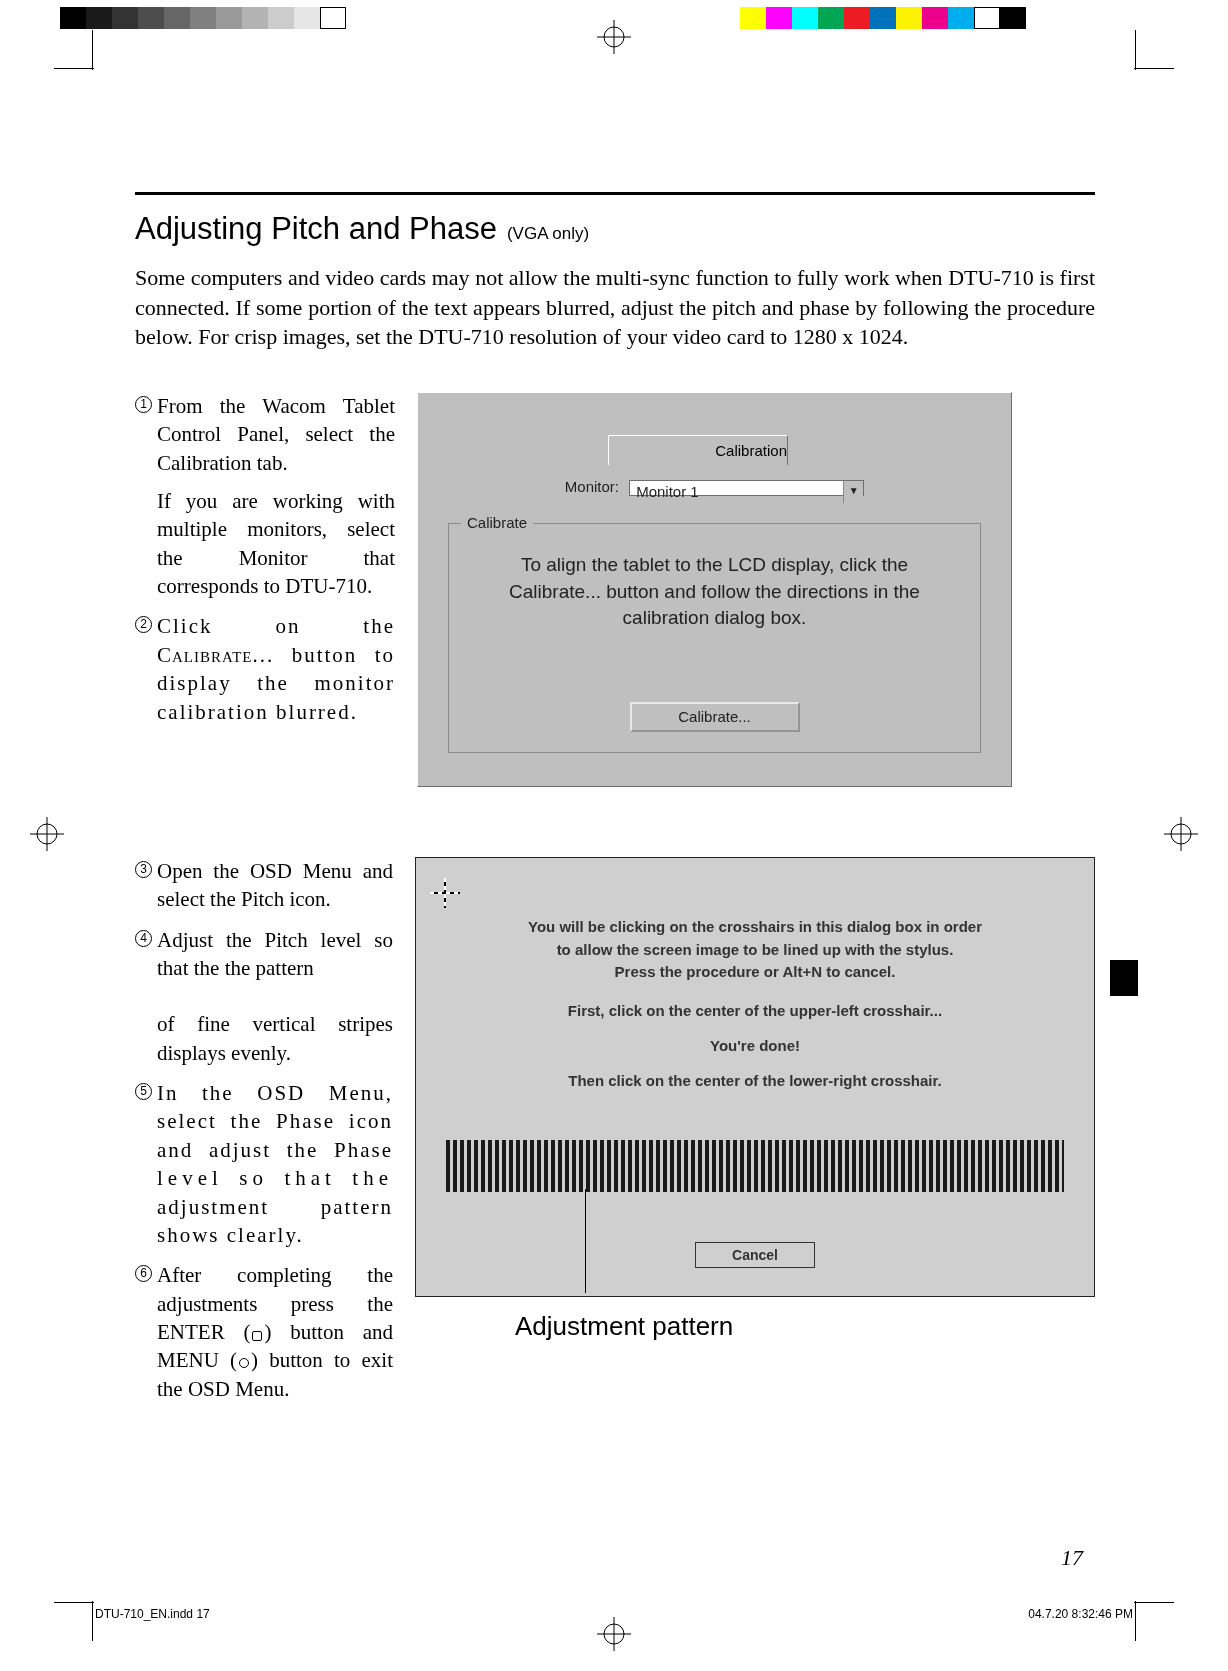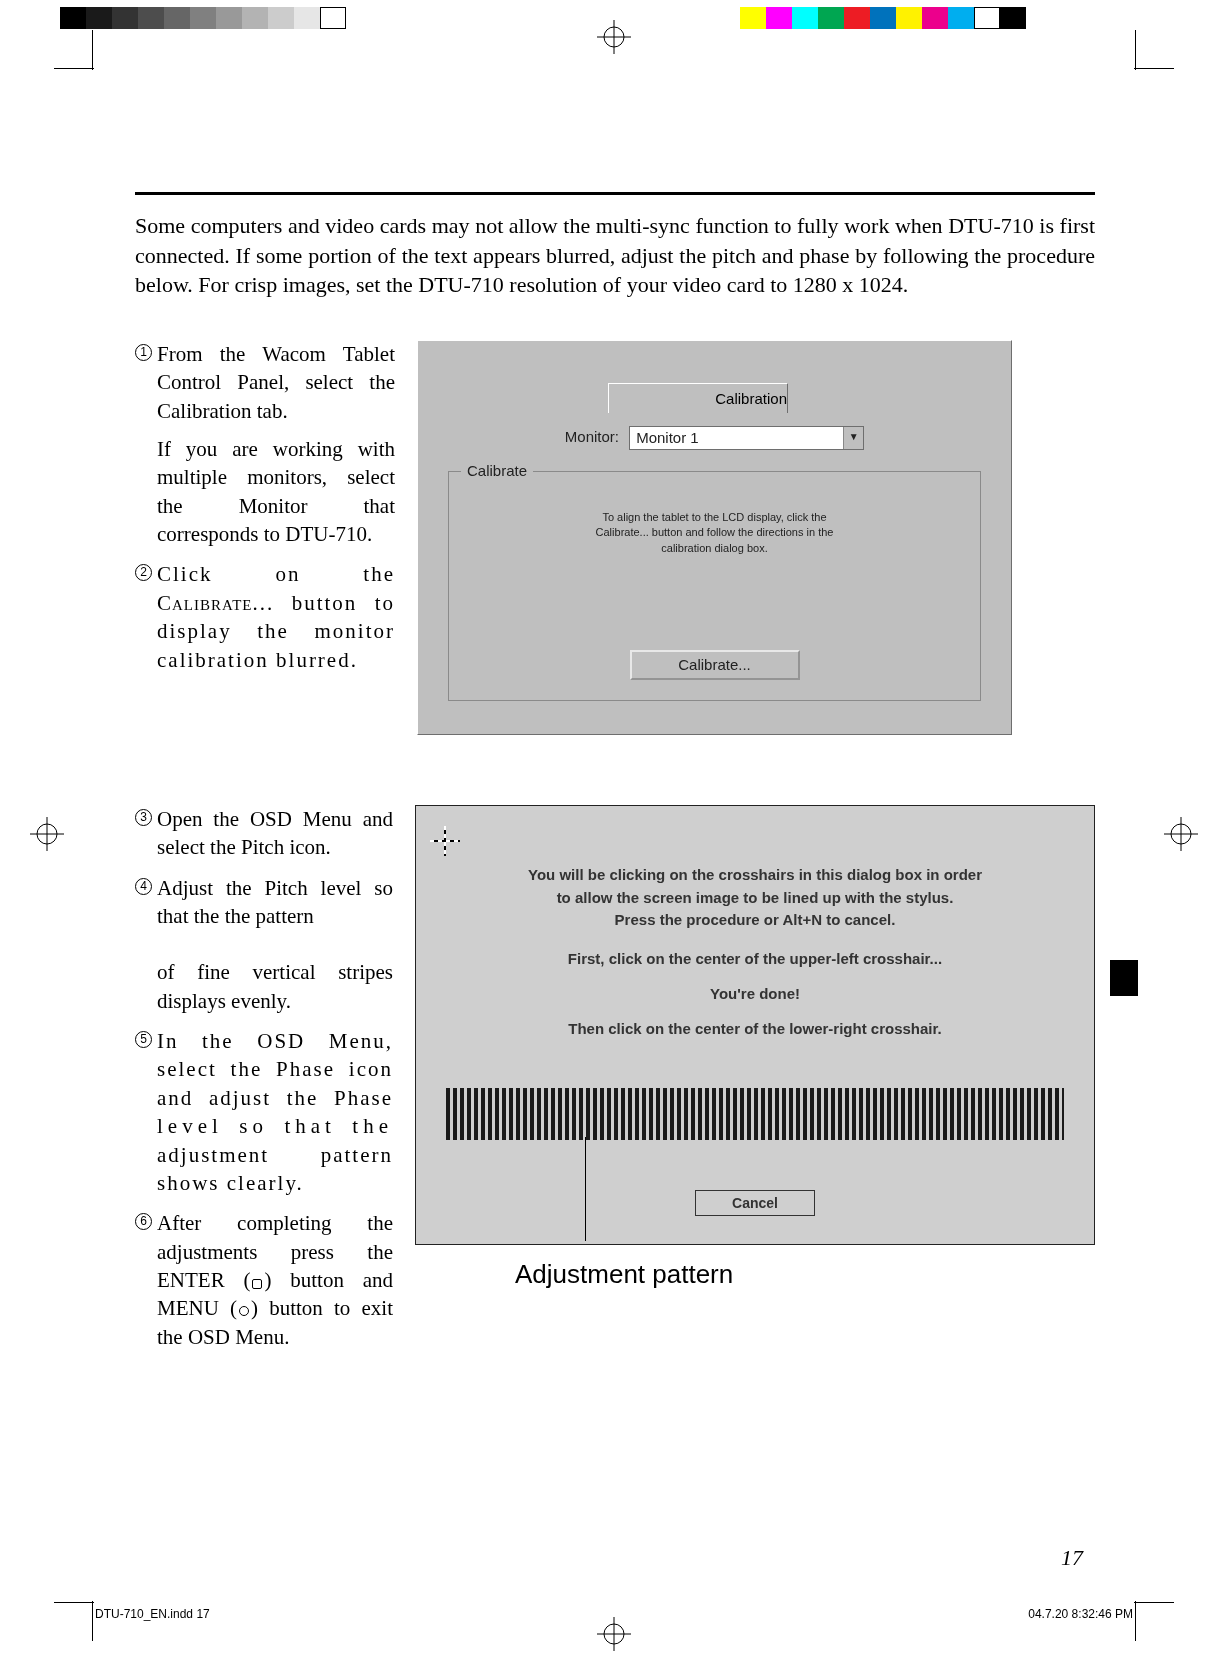--- a/index.html
+++ b/index.html
@@ -58,25 +58,25 @@
   .step .sub { margin-top:10px; }
   .smallcaps { font-variant: small-caps; letter-spacing:1px; }
   .ls-wide { letter-spacing:2px; }
   .ls-xwide { letter-spacing:5px; }
 
   
   .panel1 { position:relative; width:595px; height:395px; background:#bfbfbf; border:1px solid #fff; border-right-color:#6e6e6e; border-bottom-color:#6e6e6e; font-family:"Tahoma","Segoe UI",Arial,sans-serif; }
   .tab { position:absolute; left:190px; top:-2px; width:180px; height:30px; background:#bfbfbf; border:1px solid #fff; border-bottom:none; border-right-color:#6e6e6e; text-align:right; line-height:30px; font-size:15px; color:#000000;margin-top:44px; }
   .mon-row { position:absolute; top:85px; left:0; width:100%; text-align:center; color:#222; font-size:15px; }
   .mon-label { display:inline-block; margin-right:6px; }
-  .mon-select { display:inline-block; width:235px; height:24px; background:#fff; border:1px solid #6e6e6e; border-top-color:#6e6e6e; border-left-color:#6e6e6e; text-align:left; padding:2px 6px; position:relative; vertical-align:middle; font-size:15px; }
+  .mon-select { display:inline-block; width:235px; height:16px; background:#fff; border:1px solid #6e6e6e; border-top-color:#6e6e6e; border-left-color:#6e6e6e; text-align:left; padding:2px 6px; position:relative; vertical-align:middle; font-size:15px; }
   .mon-select .arrow { position:absolute; right:0; top:0; width:20px; height:22px; background:#bfbfbf; border-left:1px solid #888; text-align:center; line-height:20px; font-size:10px; }
   .groupbox { position:absolute; left:30px; top:130px; right:30px; height:230px; border:1px solid #8a8a8a; border-top-color:#8a8a8a; }
   .groupbox .legend { position:absolute; top:-10px; left:12px; background:#bfbfbf; padding:0 6px; font-size:15px; color:#222; }
-  .groupbox .helptext { text-align:center; margin:38px 30px 0; font-size:11px; color:#222; line-height:1.4; }
+  .groupbox .helptext { text-align:center; margin:28px 30px 0; font-size:19px; color:#222; line-height:1.4; }
   .cal-btn { position:absolute; left:50%; transform:translateX(-50%); bottom:20px; width:170px; height:30px; background:#bfbfbf; border:2px outset #e8e8e8; font-size:15px; color:#222; text-align:center; line-height:26px; }
 
   .gap { height:70px; }
 
   
   .panel2 { position:relative; width:680px; height:440px; background:#cfcfcf; border:1px solid #222; font-family:Helvetica,Arial,sans-serif; color:#333; }
   .crosshair2 { position:absolute; left:14px; top:20px; width:30px; height:30px; }
   .crosshair2 svg { width:30px; height:30px; }
   .p2-hint { text-align:center; font-weight:bold; font-size:15px; margin-top:32px; }
   .p2-text { text-align:center; font-weight:bold; font-size:15px; margin-top:58px; line-height:1.5; padding:0 40px; }
@@ -128,20 +128,24 @@
     </svg></div>
 <div class="reg-cross rc-right"><svg viewBox="0 0 34 34">
       <circle cx="17" cy="17" r="10" fill="none" stroke="#000"></circle>
       <line x1="0" y1="17" x2="34" y2="17" stroke="#000"></line>
       <line x1="17" y1="0" x2="17" y2="34" stroke="#000"></line>
     </svg></div>
 <div class="black-tab tab-right"></div>
 
 <div class="page">
   <hr class="hr-top">
+  <div class="title-row">
+    <span class="title-main">Adjusting Pitch and Phase</span>
+    <span class="title-sub">(VGA only)</span>
+  </div>
   <p class="intro">Some computers and video cards may not allow the multi-sync function to fully work when DTU-710 is first connected.  If some portion of the text appears blurred, adjust the pitch and phase by following the procedure below.  For crisp images, set the DTU-710 resolution of your video card to 1280 x 1024.</p>
 
   <div class="columns">
     <div class="col-text">
       <div class="step">
         <div class="step-num"><span>1</span></div>
         <div class="step-body">
           <span>From the Wacom Tablet Control Panel, select the Calibration tab.</span>
           <div class="sub">If you are working with multiple monitors, select the Monitor that corresponds to DTU-710.</div>
         </div>

